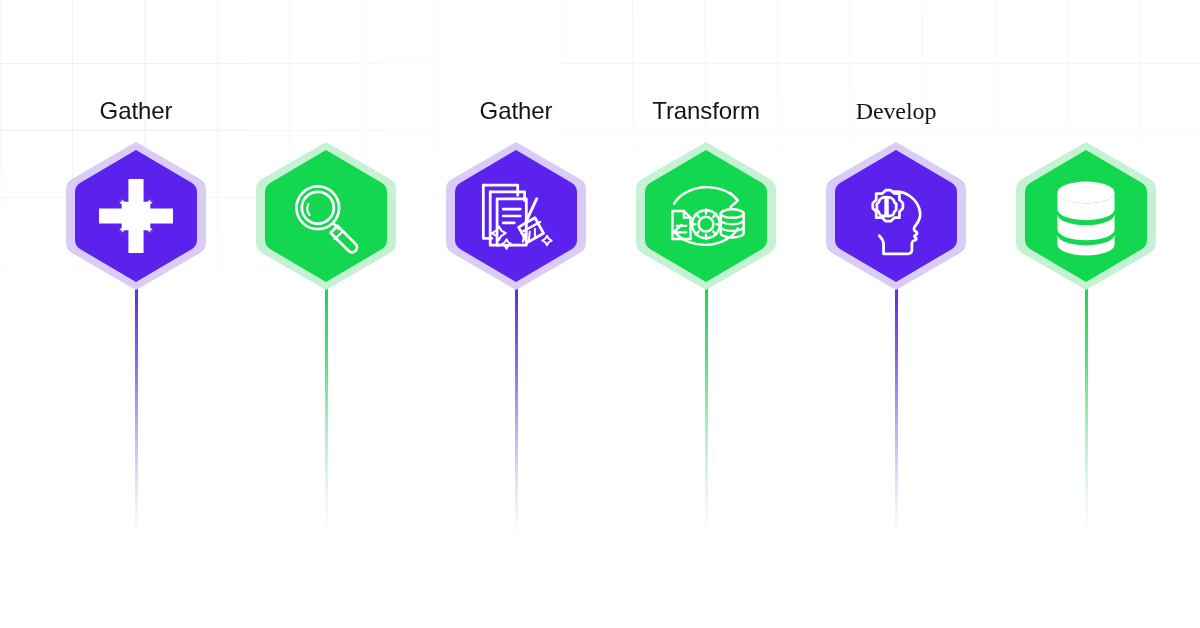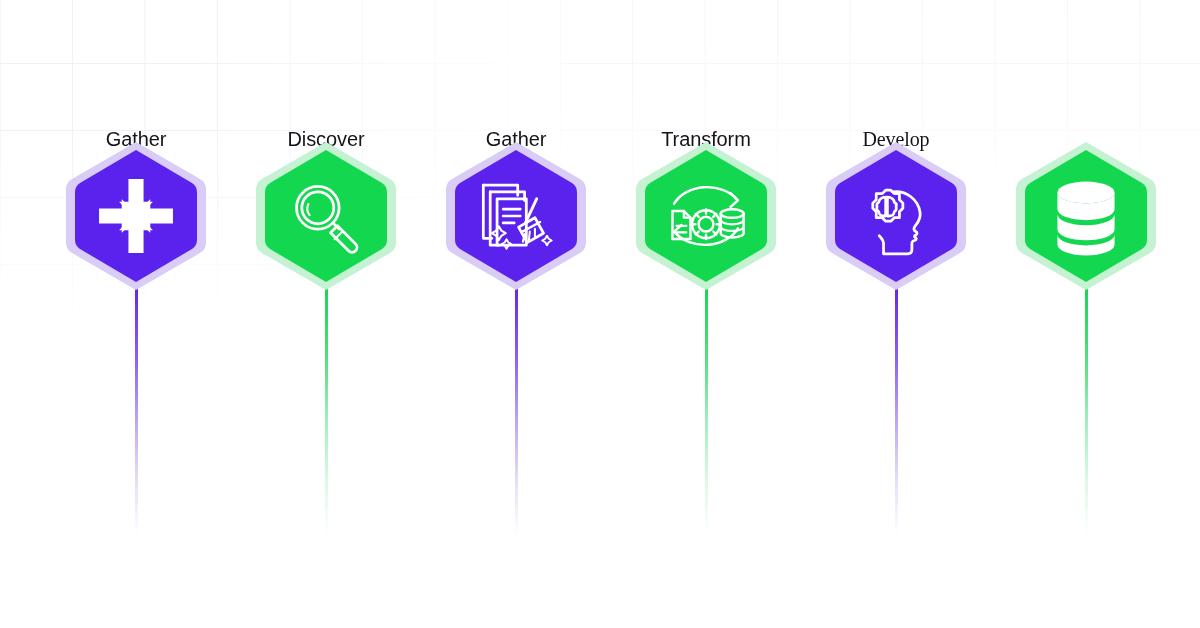--- a/index.html
+++ b/index.html
@@ -52,27 +52,26 @@
     position:absolute;
     top:0;
     width:200px;
     height:628px;
   }
   .node-label {
     position:absolute;
     top:97px; left:0;
     width:200px;
     text-align:center;
-    font-size:20px;
+    font-size:24px;
     line-height:28px;
     letter-spacing:-0.1px;
     color:#14141a;
     font-weight:400;
     white-space:nowrap;
-    margin-top:28px;
   }
 
   
   .stem {
     position:absolute;
     top:286px;
     left:99px;
     width:3px;
     height:250px;
     border-radius:2px;
@@ -145,21 +144,20 @@
             <path d="M6 41 v18 h27 v11 L55 50 L33 30 v11 Z"></path>
 
             <path d="M94 41 v18 h-27 v11 L45 50 L67 30 v11 Z"></path>
           </g>
         </svg>
       </div>
     </div>
   </div>
 
   <div class="node" style="left:226px;">
-    <div class="node-label">Discover</div>
     <div class="stem green"></div>
     <div class="hex-wrap">
       <div class="hex-halo">
         <svg class="hex-svg" viewBox="0 0 144 152" xmlns="http://www.w3.org/2000/svg">
           <path d="M72 2 L136 39 a12 12 0 0 1 6 10 L142 103 a12 12 0 0 1 -6 10 L72 150 L8 113 a12 12 0 0 1 -6 -10 L2 49 a12 12 0 0 1 6 -10 Z" fill="#c4f2d3"></path>
         </svg>
       </div>
       <div class="hex-core">
         <svg class="hex-svg" viewBox="0 0 128 136" xmlns="http://www.w3.org/2000/svg">
           <path d="M64 2 L120 35 a11 11 0 0 1 5 9 L125 92 a11 11 0 0 1 -5 9 L64 134 L8 101 a11 11 0 0 1 -5 -9 L3 44 a11 11 0 0 1 5 -9 Z" fill="#13d84f"></path>

